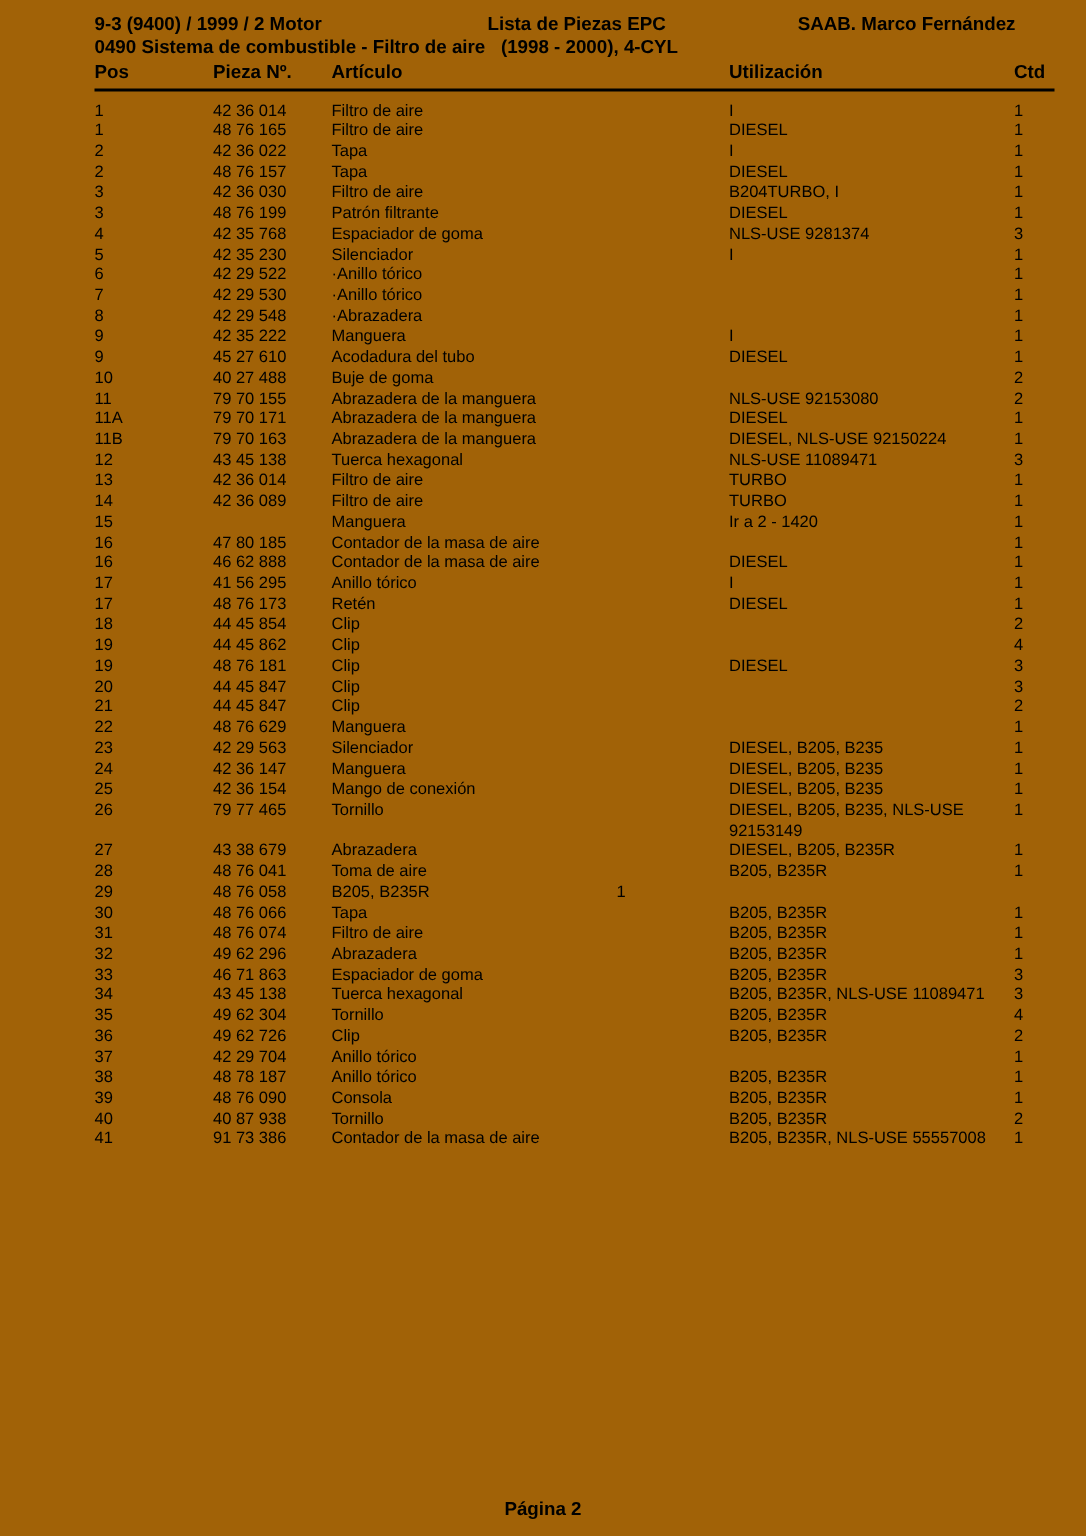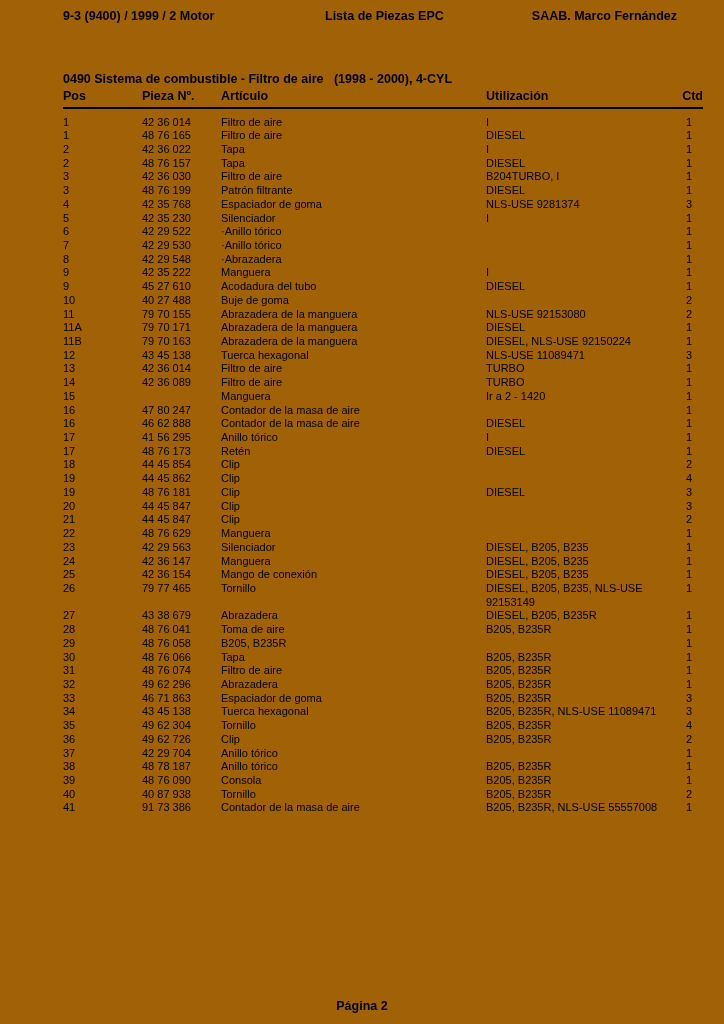--- a/index.html
+++ b/index.html
@@ -9,28 +9,28 @@
     font-family: "Liberation Sans", "DejaVu Sans", sans-serif;
   }
   .doc { position: relative; width: 724px; height: 1024px; overflow: hidden; background: #a16207; }
   .content { position: absolute; left: 63px; top: 9px; width: 640px; }
   .b { font-weight: bold; }
 
   
   .hline1 { position: relative; font-size: 12.5px; line-height: 15px; height: 15px; }
   .hline1 .center { position: absolute; left: 262px; top: 0; white-space: nowrap; }
   .hline1 .right  { position: absolute; right: 26px; top: 0; white-space: nowrap; }
-  .hline2 { font-size: 12.5px; line-height: 15.5px; white-space: pre; margin-top: 48px; }
+  .hline2 { font-size: 12.5px; line-height: 15.5px; white-space: pre; }
 
   
   .c-pos  { width: 79px;  flex: none; }
   .c-part { width: 79px;  flex: none; }
   .c-art  { width: 265px; flex: none; }
   .c-uso  { width: 190px; flex: none; white-space: pre-line; }
-  .c-qty  { flex: 1; text-align: right; }
+  .c-qty  { flex: 1; }
 
   .colhead {
     display: flex; align-items: flex-start;
     font-size: 12.5px; line-height: 15px;
     margin-top: 1px; padding-bottom: 3px;
     border-bottom: 2px solid #000;
   }
 
   .tbody { margin-top: 7px; font-size: 11px; line-height: 13.72px; }
   .row { display: flex; align-items: flex-start; }
@@ -206,21 +206,21 @@
   </div>
         <div class="row">
     <span class="c-pos">15</span>
     <span class="c-part"></span>
     <span class="c-art">Manguera</span>
     <span class="c-uso">Ir a 2 - 1420</span>
     <span class="c-qty">1</span>
   </div>
         <div class="row">
     <span class="c-pos">16</span>
-    <span class="c-part">47 80 247</span>
+    <span class="c-part">47 80 185</span>
     <span class="c-art">Contador de la masa de aire</span>
     <span class="c-uso"></span>
     <span class="c-qty">1</span>
   </div>
         <div class="row">
     <span class="c-pos">16</span>
     <span class="c-part">46 62 888</span>
     <span class="c-art">Contador de la masa de aire</span>
     <span class="c-uso">DIESEL</span>
     <span class="c-qty">1</span>

